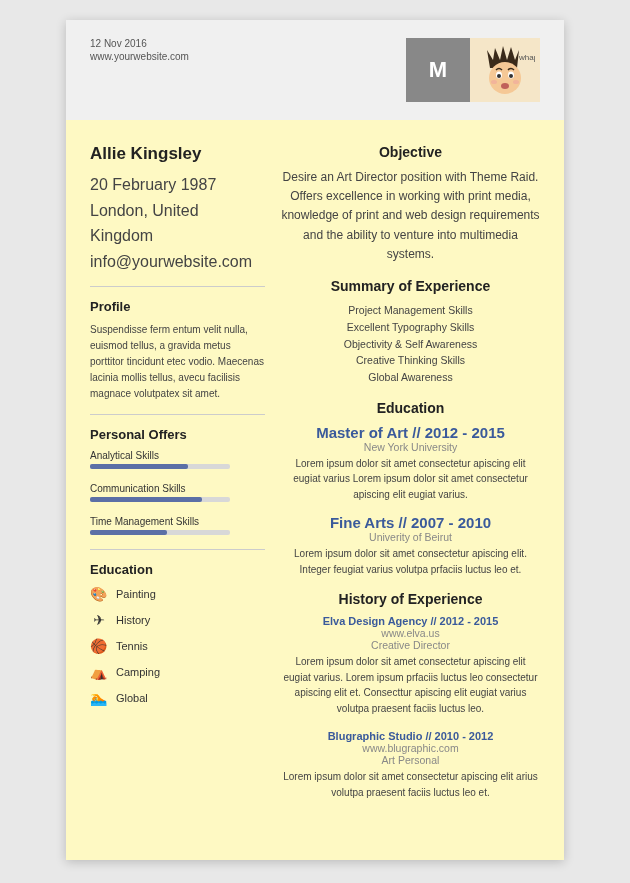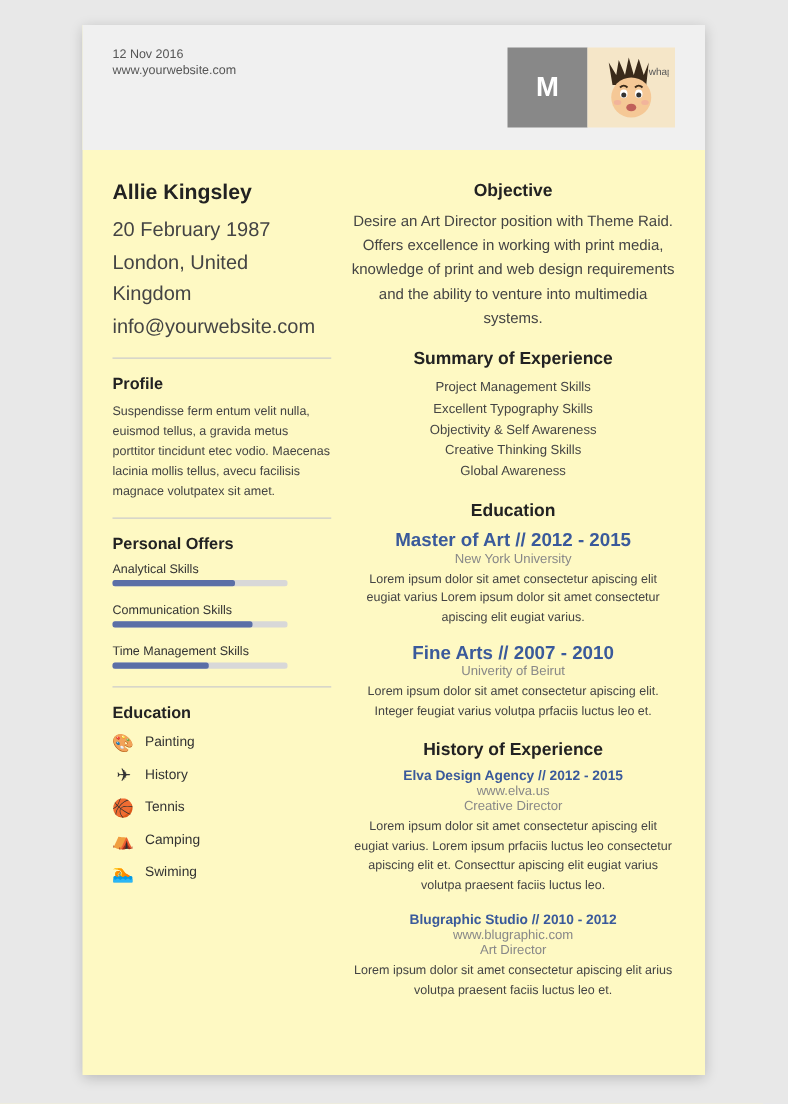--- a/index.html
+++ b/index.html
@@ -319,21 +319,21 @@
       <div class="interest-item">
         <span class="interest-icon">🏀</span>
         <span>Tennis</span>
       </div>
       <div class="interest-item">
         <span class="interest-icon">⛺</span>
         <span>Camping</span>
       </div>
       <div class="interest-item">
         <span class="interest-icon">🏊</span>
-        <span>Swiming</span>
+        <span>Global</span>
       </div>
     </div>
 
     <div class="right-col">
 
       <div class="section-title-right">Objective</div>
       <div class="objective-text">Desire an Art Director position with Theme Raid. Offers excellence in working with print media, knowledge of print and web design requirements and the ability to venture into multimedia systems.</div>
 
       <div class="section-title-right">Summary of Experience</div>
       <div>
@@ -364,18 +364,18 @@
       <div class="exp-entry">
         <div class="exp-title">Elva Design Agency // 2012 - 2015</div>
         <div class="exp-company">www.elva.us</div>
         <div class="exp-role">Creative Director</div>
         <div class="exp-desc">Lorem ipsum dolor sit amet consectetur apiscing elit eugiat varius. Lorem ipsum prfaciis luctus leo consectetur apiscing elit et. Consecttur apiscing elit eugiat varius volutpa praesent faciis luctus leo.</div>
       </div>
 
       <div class="exp-entry">
         <div class="exp-title">Blugraphic Studio // 2010 - 2012</div>
         <div class="exp-company">www.blugraphic.com</div>
-        <div class="exp-role">Art Director</div>
+        <div class="exp-role">Art Personal</div>
         <div class="exp-desc">Lorem ipsum dolor sit amet consectetur apiscing elit arius volutpa praesent faciis luctus leo et.</div>
       </div>
     </div>
   </div>
 </div>
 
 </body></html>

